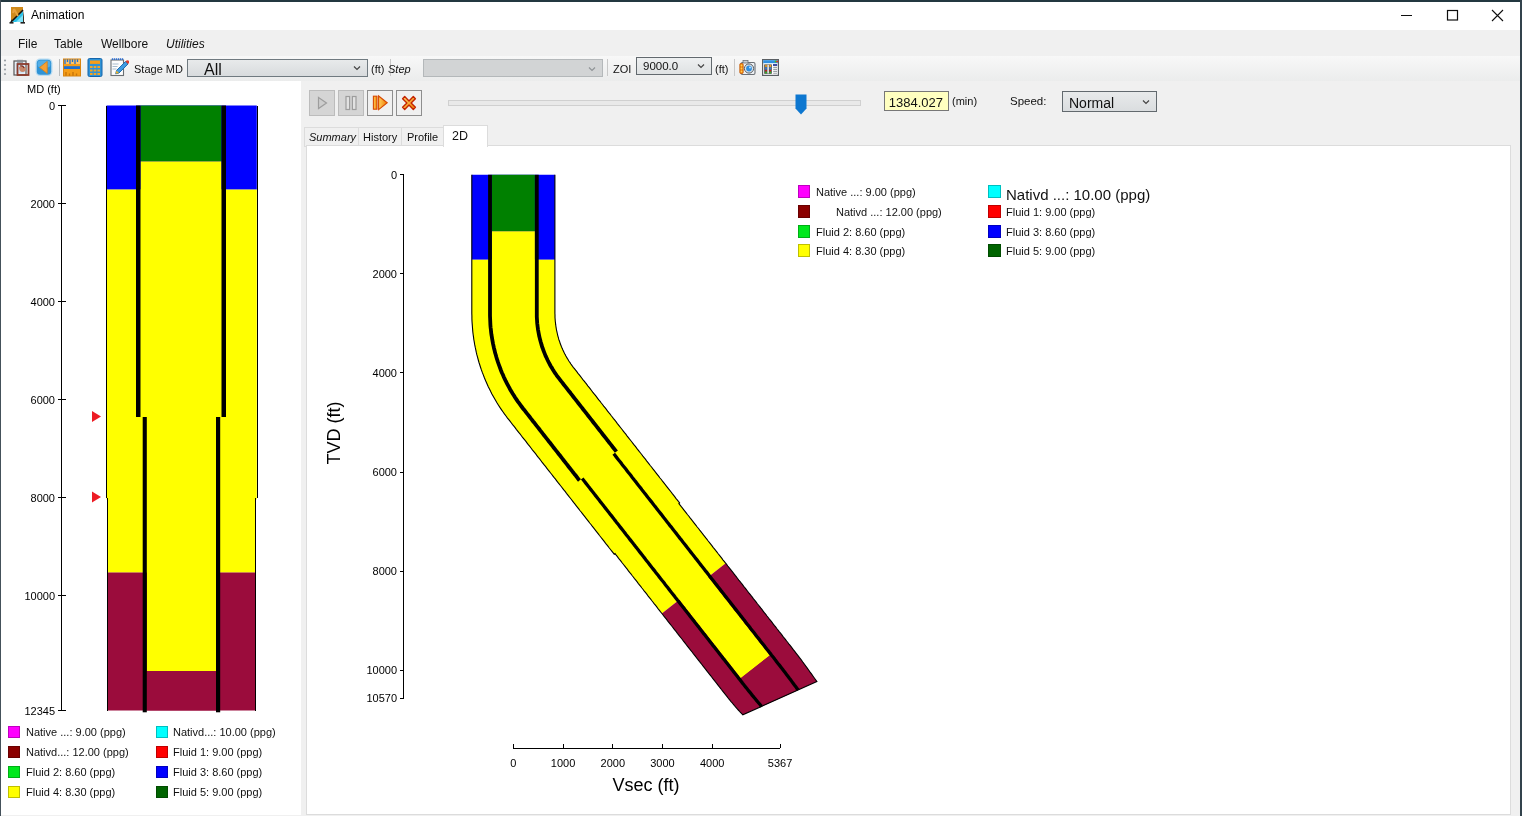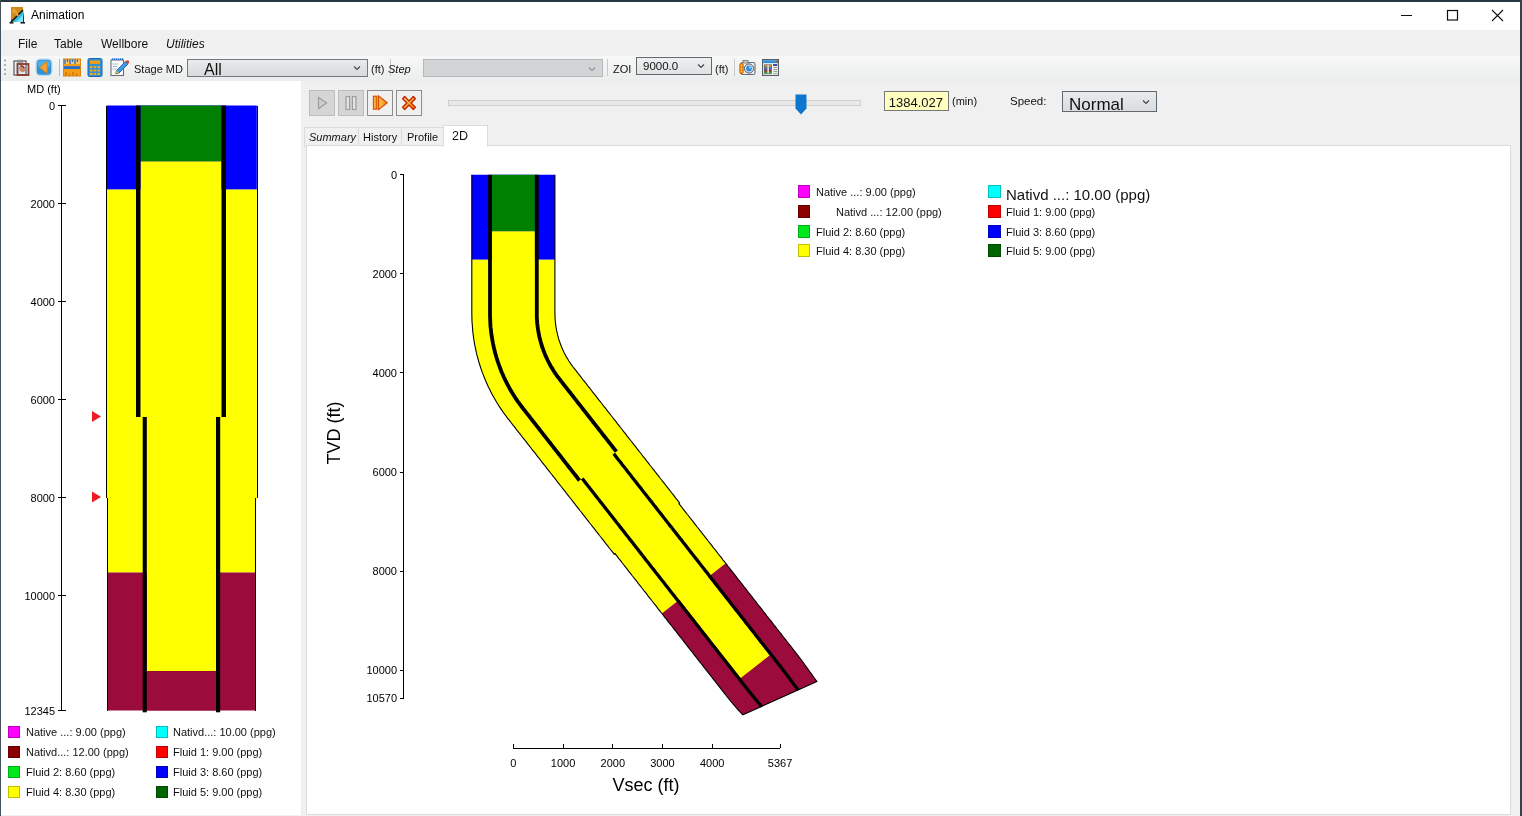--- a/index.html
+++ b/index.html
@@ -203,21 +203,21 @@
 <svg class="abs" style="left:795px;top:94px;" width="12" height="21" viewBox="0 0 12 21">
  <path d="M0.5,0.5 h11 v14 L6,20.5 L0.5,14.5 Z" fill="#0d77d0"></path>
 </svg>
 
 <div class="abs" style="left:884px;top:91px;width:63px;height:18px;border:1px solid #777;background:#ffffc0;">
   <div class="lbl" style="right:5px;top:2.5px;font-size:13px;text-align:center;">1384.027</div>
 </div>
 <div class="lbl" style="left:952px;top:95px;font-size:11px;text-align:center;">(min)</div>
 <div class="lbl" style="left:1010px;top:94.5px;font-size:11.5px;">Speed:</div>
 <div class="combo" style="left:1062px;top:91px;width:93px;height:19px;border-color:#62696e;background:linear-gradient(#e8eaeb,#dadddf);">
-  <div class="lbl" style="left:6px;top:3px;font-size:17px;">Normal</div>
+  <div class="lbl" style="left:6px;top:3px;font-size:14px;">Normal</div>
   <svg class="cv" viewBox="0 0 8 8">
       <path d="M1,2.5 L4,5.5 L7,2.5" stroke="#444" stroke-width="1.2" fill="none"></path>
     </svg>
 </div>
 
 <div class="abs" style="left:303.5px;top:127px;width:139px;height:18px;background:#f0f0f0;border:1px solid #dcdcdc;"></div>
 <div class="abs" style="left:357.5px;top:127px;width:1px;height:18px;background:#dcdcdc;"></div>
 <div class="abs" style="left:401px;top:127px;width:1px;height:18px;background:#dcdcdc;"></div>
 <div class="lbl" style="left:309px;top:131px;font-size:11px;font-style:italic;">Summary</div>
 <div class="lbl" style="left:363px;top:131px;font-size:11px;">History</div>

